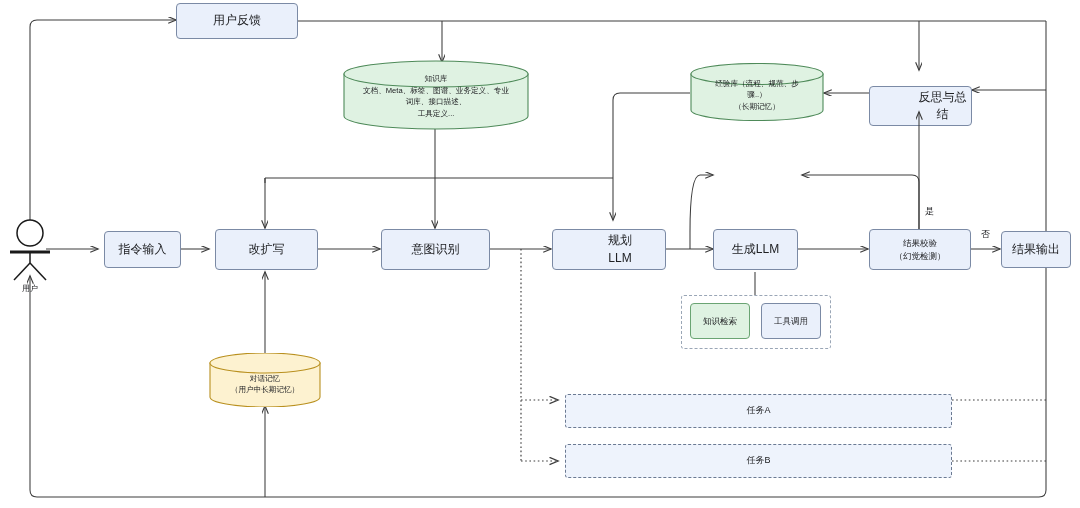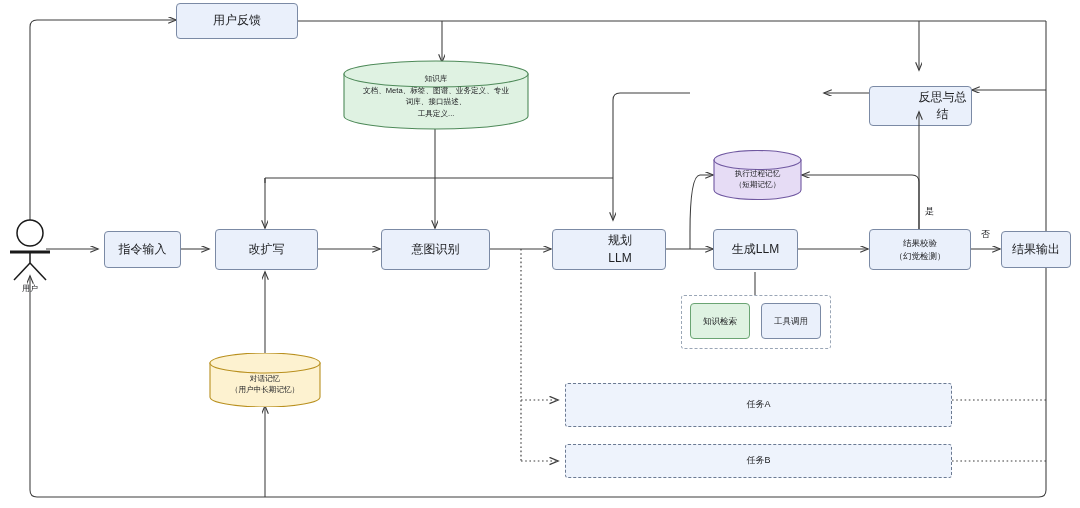--- a/index.html
+++ b/index.html
@@ -115,31 +115,31 @@
       <path d="M1,14 L1,56 A92,13 0 0 0 185,56 L185,14 Z" fill="#dff2e2" stroke="#4e8a59" stroke-width="1.1"></path>
       <ellipse cx="93" cy="14" rx="92" ry="13" fill="#dff2e2" stroke="#4e8a59" stroke-width="1.1"></ellipse>
     </svg>
     <div class="label" style="top:52%;">
       <span>知识库</span><br>
       <span>文档、Meta、标签、图谱、业务定义、专业词库、接口描述、</span><br>
       <span>工具定义...</span>
     </div>
   </div>
 
-
-  <div class="cyl" style="left:713px;top:150px;width:89px;height:50px;">
-    <svg width="89" height="50" viewBox="0 0 89 50" xmlns="http://www.w3.org/2000/svg">
-      <path d="M1,10 L1,40 A43.5,9.5 0 0 0 88,40 L88,10 Z" fill="#e6dcf5" stroke="#6f57a0" stroke-width="1.1"></path>
-      <ellipse cx="44.5" cy="10" rx="43.5" ry="9.5" fill="#e6dcf5" stroke="#6f57a0" stroke-width="1.1"></ellipse>
+  <div class="cyl" style="left:690px;top:63px;width:134px;height:58px;">
+    <svg width="134" height="58" viewBox="0 0 134 58" xmlns="http://www.w3.org/2000/svg">
+      <path d="M1,11 L1,47 A66,10.5 0 0 0 133,47 L133,11 Z" fill="#dff2e2" stroke="#4e8a59" stroke-width="1.1"></path>
+      <ellipse cx="67" cy="11" rx="66" ry="10.5" fill="#dff2e2" stroke="#4e8a59" stroke-width="1.1"></ellipse>
     </svg>
-    <div class="label" style="top:57%;">
-      <span>执行过程记忆</span><br>
-      <span>（短期记忆）</span>
+    <div class="label" style="top:55%;">
+      <span>经验库（流程、规范、步骤..）</span><br>
+      <span>（长期记忆）</span>
     </div>
   </div>
+
 
   <div class="cyl" style="left:209px;top:353px;width:112px;height:54px;">
     <svg width="112" height="54" viewBox="0 0 112 54" xmlns="http://www.w3.org/2000/svg">
       <path d="M1,10 L1,44 A55,10 0 0 0 111,44 L111,10 Z" fill="#fdf2d0" stroke="#b9901f" stroke-width="1.1"></path>
       <ellipse cx="56" cy="10" rx="55" ry="10" fill="#fdf2d0" stroke="#b9901f" stroke-width="1.1"></ellipse>
     </svg>
     <div class="label" style="top:57%;">
       <span>对话记忆</span><br>
       <span>（用户中长期记忆）</span>
     </div>
@@ -187,21 +187,21 @@
   <div class="dashgroup" style="position:absolute;left:681px;top:295px;width:148px;height:52px;"></div>
 
   <div class="node greenbtn" style="left:690px;top:303px;width:60px;height:36px;">
     <span>知识检索</span>
   </div>
 
   <div class="node bluebtn" style="left:761px;top:303px;width:60px;height:36px;">
     <span>工具调用</span>
   </div>
 
-  <div class="node dashbox" style="left:565px;top:383px;width:387px;height:44px;">
+  <div class="node dashbox" style="left:565px;top:394px;width:387px;height:34px;">
     <span>任务A</span>
   </div>
 
   <div class="node dashbox" style="left:565px;top:444px;width:387px;height:34px;">
     <span>任务B</span>
   </div>
 
   <div class="edge-label" style="left:923px;top:205px;">
     <span>是</span>
   </div>

